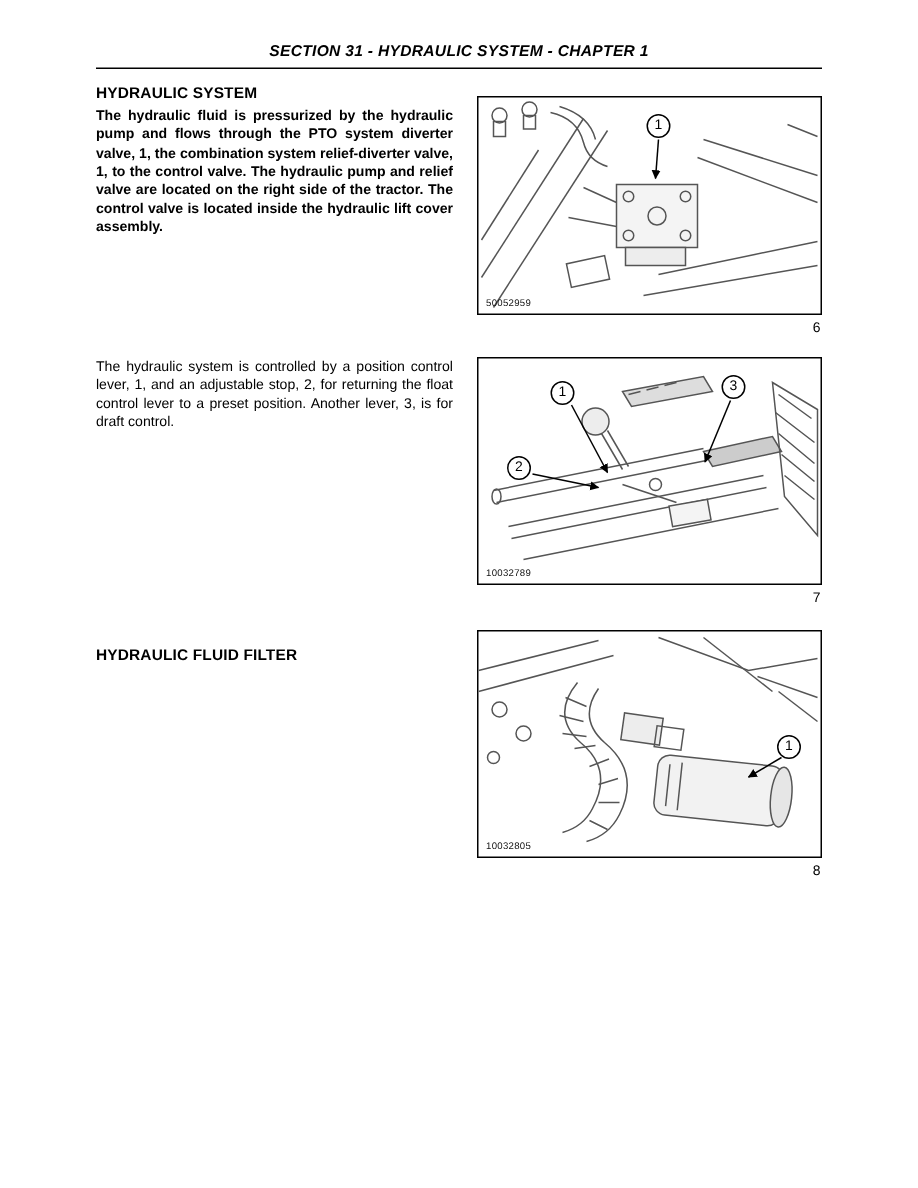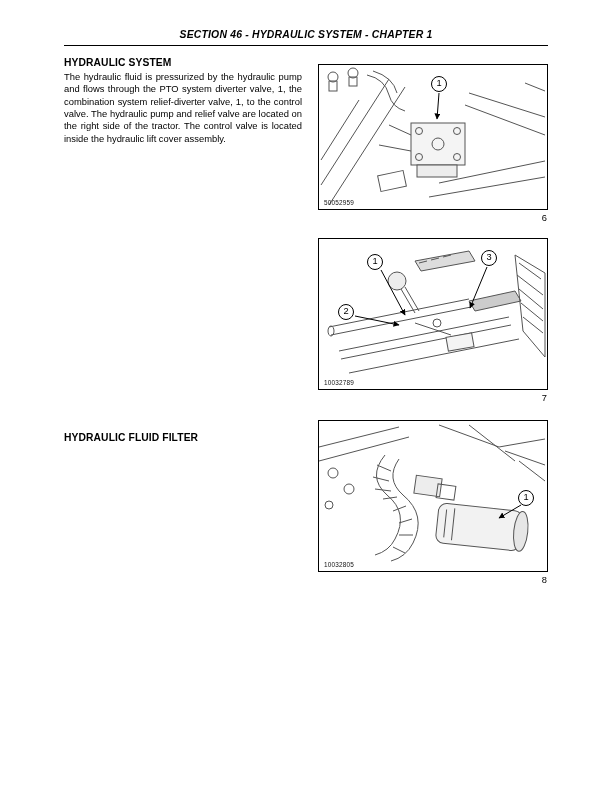--- a/index.html
+++ b/index.html
@@ -90,25 +90,25 @@
     font-size: 10px;
     font-weight: normal;
     margin-top: 40px;
   }
 </style>
 </head>
 <body>
 
 <div class="page">
 
-  <div class="header-title">SECTION 46 - HYDRAULIC SYSTEM - CHAPTER 1</div>
+  <div class="header-title">SECTION 31 - HYDRAULIC SYSTEM - CHAPTER 1</div>
   <div class="header-rule"></div>
 
   <div class="heading" style="left:64px; top:57px;">HYDRAULIC SYSTEM</div>
-  <div class="para" style="left:64px; top:71px;">The hydraulic fluid is pressurized by the hydraulic pump and flows through the PTO system diverter valve, 1, the combination system relief-diverter valve, 1, to the control valve. The hydraulic pump and relief valve are located on the right side of the tractor. The control valve is located inside the hydraulic lift cover assembly.</div>
+  <div class="para" style="left:64px; top:71px;font-weight:bold;">The hydraulic fluid is pressurized by the hydraulic pump and flows through the PTO system diverter valve, 1, the combination system relief-diverter valve, 1, to the control valve. The hydraulic pump and relief valve are located on the right side of the tractor. The control valve is located inside the hydraulic lift cover assembly.</div>
 
   <div class="figure" style="left:318px; top:64px;">
     <div class="fig-frame" style="height:146px;">
       <svg width="228" height="144" viewBox="0 0 228 144">
         <defs>
           <marker id="ah6" markerWidth="7" markerHeight="7" refX="5.5" refY="3" orient="auto">
             <path d="M0,0 L6,3 L0,6 z" fill="#000"></path>
           </marker>
         </defs>
         <g stroke="#555" fill="none" stroke-width="1">
@@ -138,20 +138,21 @@
           <rect x="60" y="108" width="26" height="16" transform="rotate(-12 73 116)"></rect>
         </g>
         <line x1="120" y1="28" x2="118" y2="54" stroke="#000" stroke-width="1" marker-end="url(#ah6)"></line>
       </svg>
       <div class="callout" style="left:112px; top:11px;">1</div>
       <div class="photo-id">50052959</div>
     </div>
     <div class="fig-number">6</div>
   </div>
 
+  <div class="para" style="left:64px; top:238px;">The hydraulic system is controlled by a position control lever, 1, and an adjustable stop, 2, for returning the float control lever to a preset position. Another lever, 3, is for draft control.</div>
 
   <div class="figure" style="left:318px; top:238px;">
     <div class="fig-frame" style="height:152px;">
       <svg width="228" height="150" viewBox="0 0 228 150">
         <defs>
           <marker id="ah7" markerWidth="7" markerHeight="7" refX="5.5" refY="3" orient="auto">
             <path d="M0,0 L6,3 L0,6 z" fill="#000"></path>
           </marker>
         </defs>
         <g stroke="#555" fill="none" stroke-width="1">

